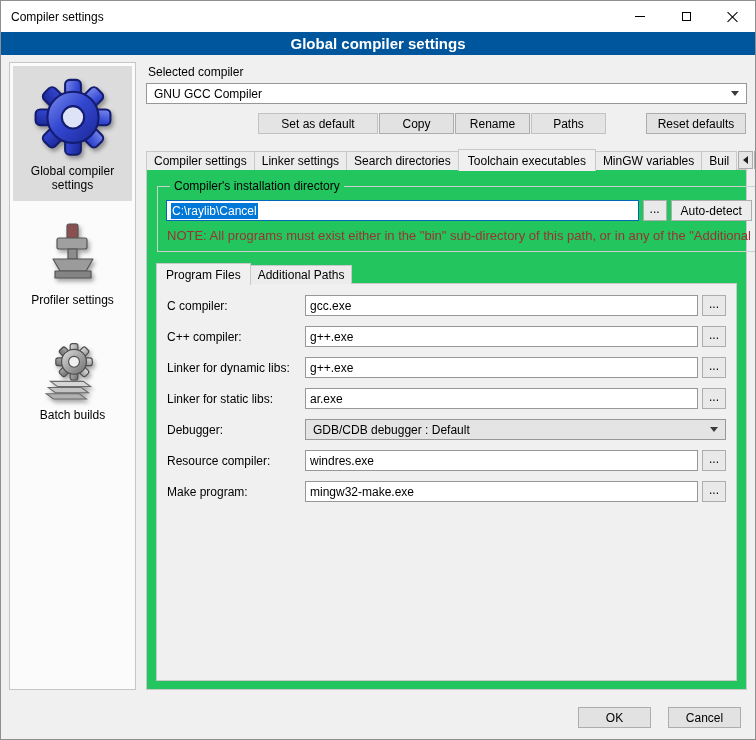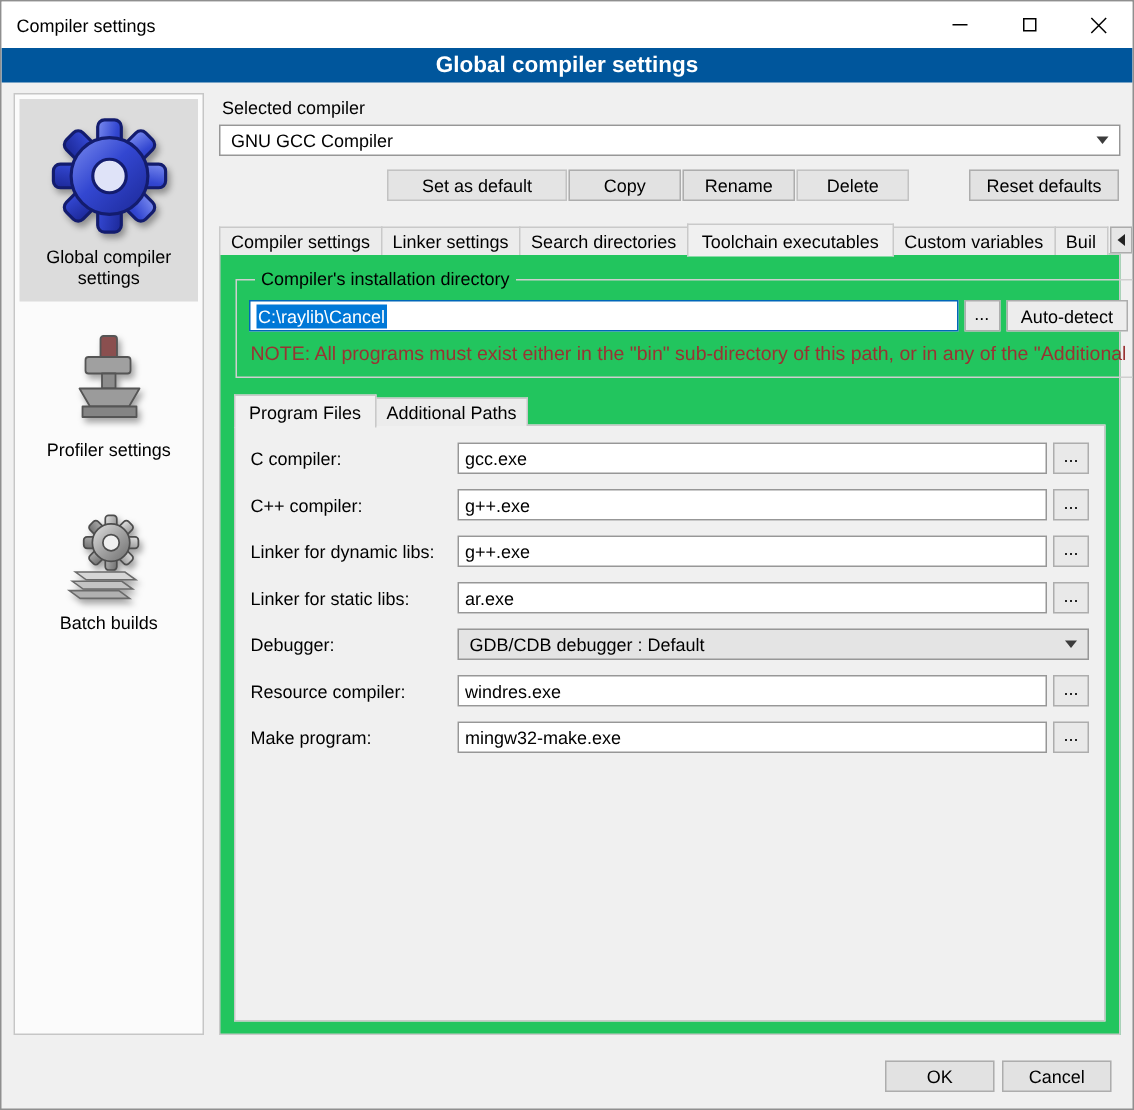--- a/index.html
+++ b/index.html
@@ -84,21 +84,21 @@
   .subtabbar { margin-top:11px; }
   .subpanel { flex:1; border:1px solid #C9C9C9; background:#F0F0F0; margin-top:-1px; padding:11px 10px; min-height:0; }
   .frow { display:flex; align-items:center; margin-bottom:10px; }
   .flabel { flex:0 0 138px; }
   .frow .textbox, .frow input.textbox { flex:1; min-width:0; }
   input.textbox { outline:none; }
   .frow .browse-btn { margin-left:4px; }
   .combo.debugger { flex:1; background:#E4E4E4; border:1px solid #979797; }
   
   .footer { flex:0 0 41px; display:flex; justify-content:flex-end; align-items:flex-start;
-    gap:5px; padding:9px 14px 0 0; }
+    gap:17px; padding:9px 14px 0 0; }
   .footer .btn { width:73px; }
 </style>
 </head>
 <body>
 
 <div class="window">
 
   <div class="titlebar">
     <span class="title">Compiler settings</span>
     <div class="tb-btns">
@@ -201,30 +201,30 @@
 
       <div class="combo">
         <span class="cvalue">GNU GCC Compiler</span>
         <span class="arrow"></span>
       </div>
 
       <div class="btn-row">
         <button class="btn btn-setdefault disabled">Set as default</button>
         <button class="btn btn-copy">Copy</button>
         <button class="btn btn-rename">Rename</button>
-        <button class="btn btn-delete disabled">Delete</button>
+        <button class="btn btn-delete disabled">Paths</button>
         <button class="btn btn-reset">Reset defaults</button>
       </div>
 
       <div class="tabbar">
         <div class="tab">Compiler settings</div>
         <div class="tab">Linker settings</div>
         <div class="tab">Search directories</div>
         <div class="tab active">Toolchain executables</div>
-        <div class="tab">Custom variables</div>
+        <div class="tab">MinGW variables</div>
         <div class="tab clipped">Buil</div>
         <div class="tab-scrollers">
           <div class="scrollbtn">
               <span class="tri-left"></span>
             </div>
           <div class="scrollbtn"></div>
         </div>
       </div>
 
       <div class="tabpanel">

